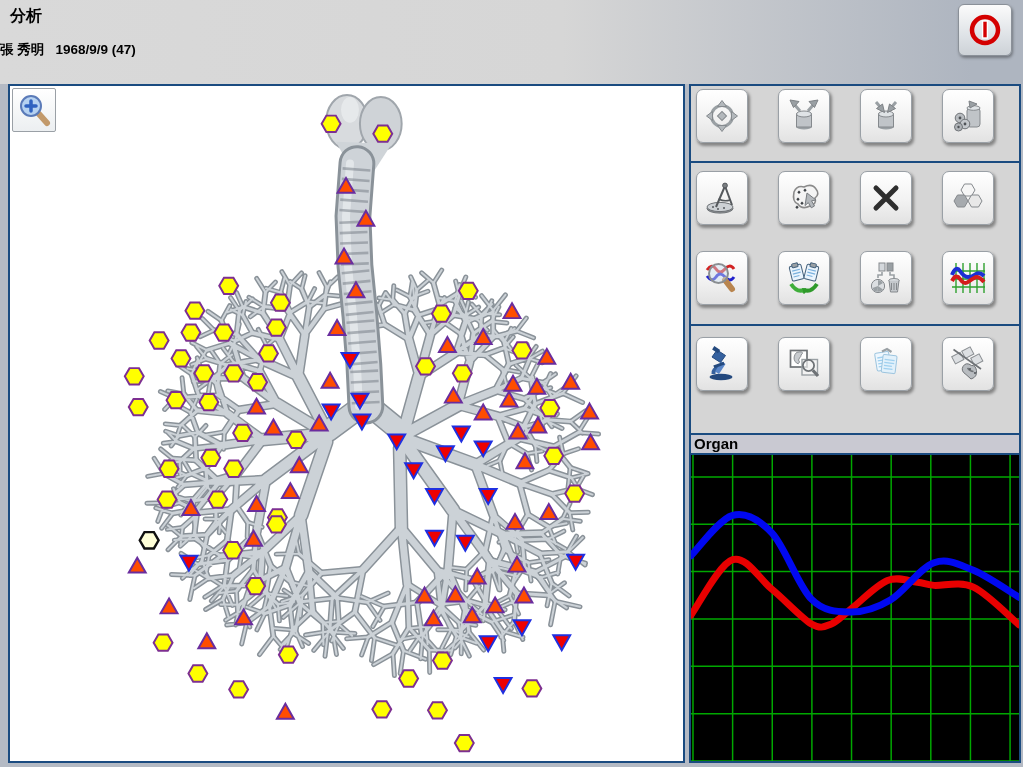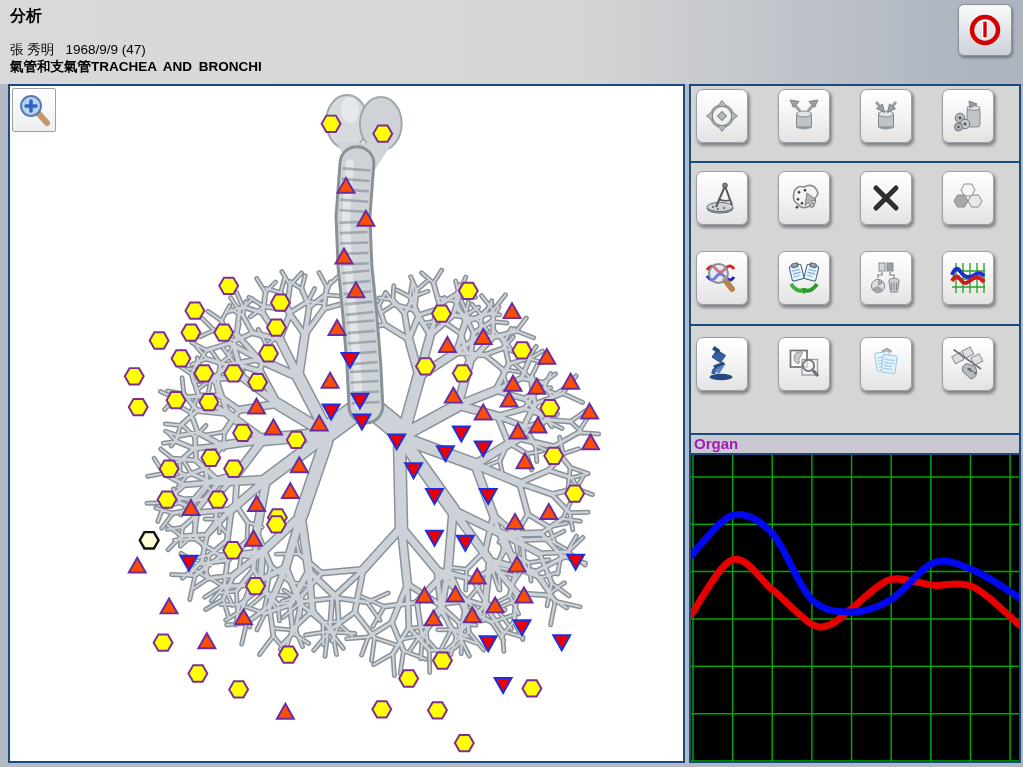--- a/index.html
+++ b/index.html
@@ -8,21 +8,21 @@
     background:#b4bac4;
     font-family:"Liberation Sans","DejaVu Sans",sans-serif;
     -webkit-font-smoothing:antialiased;
   }
   
   .header{
     position:absolute;left:0;top:0;width:1023px;height:84px;
     background:linear-gradient(to right,#d9d9d9 0%,#d6d6d6 55%,#aeb5c0 95%);
   }
   .hdr-title{position:absolute;left:10px;top:6px;font-size:16px;font-weight:bold;color:#000;text-align:center;}
-  .hdr-patient{position:absolute;left:10px;top:41px;font-size:13.5px;font-weight:normal;color:#000;white-space:pre;}
+  .hdr-patient{position:absolute;left:0;top:41px;font-size:13.5px;font-weight:bold;color:#000;white-space:pre;}
   .hdr-organ{position:absolute;left:10px;top:58px;font-size:13.5px;font-weight:bold;color:#000;word-spacing:3px;}
   .power-btn{
     position:absolute;left:958px;top:4px;width:54px;height:52px;
     border:1px solid #8a9098;border-radius:6px;
     background:linear-gradient(#fbfbfb,#dfe3e7 60%,#cdd2d7);
     box-shadow:1px 2px 3px rgba(0,0,0,0.35);cursor:pointer;padding:0;
   }
   .power-btn svg{display:block;margin:auto;}
   
   .image-panel{
@@ -49,32 +49,31 @@
     position:absolute;width:52px;height:54px;padding:0;cursor:pointer;
     border:1px solid #9aa0a6;border-radius:7px;
     background:linear-gradient(#ffffff,#f2f2f2 55%,#e2e2e2);
     box-shadow:1.5px 2.5px 3px rgba(0,0,0,0.38);
   }
   .tool-btn .ticon{display:block;width:36px;height:36px;margin:auto;}
   .organ-bar{
     position:absolute;left:0;top:347px;width:328px;height:22px;box-sizing:border-box;
     background:#c9c9d2;border-top:2px solid #1a4b80;border-bottom:2px solid #1a4b80;
     line-height:18px;padding-left:3px;
-    font-size:15px;font-weight:bold;color:#a21caf;
+    font-size:15px;font-weight:bold;color:#000000;
   }
   .chart-wrap{position:absolute;left:0;top:369px;width:328px;height:306px;background:#000;}
   .chart-wrap svg{display:block;width:100%;height:100%;}
 </style>
 </head>
 <body>
 
 <div class="header">
   <div class="hdr-title">分析</div>
   <div class="hdr-patient">張 秀明   1968/9/9 (47)</div>
-  <div class="hdr-organ">氣管和支氣管TRACHEA AND BRONCHI</div>
   <button class="power-btn">
     <svg width="44" height="44" viewBox="0 0 44 44">
       <circle cx="22" cy="22" r="13" fill="none" stroke="#d40000" stroke-width="4.5"></circle>
       <rect x="19.6" y="13" width="4.8" height="17" fill="#d40000" stroke="#ffffff" stroke-width="1.4"></rect>
     </svg>
   </button>
 </div>
 
 <div class="image-panel">
   <svg class="anat" id="anatomy" viewBox="8 84 677 679" preserveAspectRatio="none">

